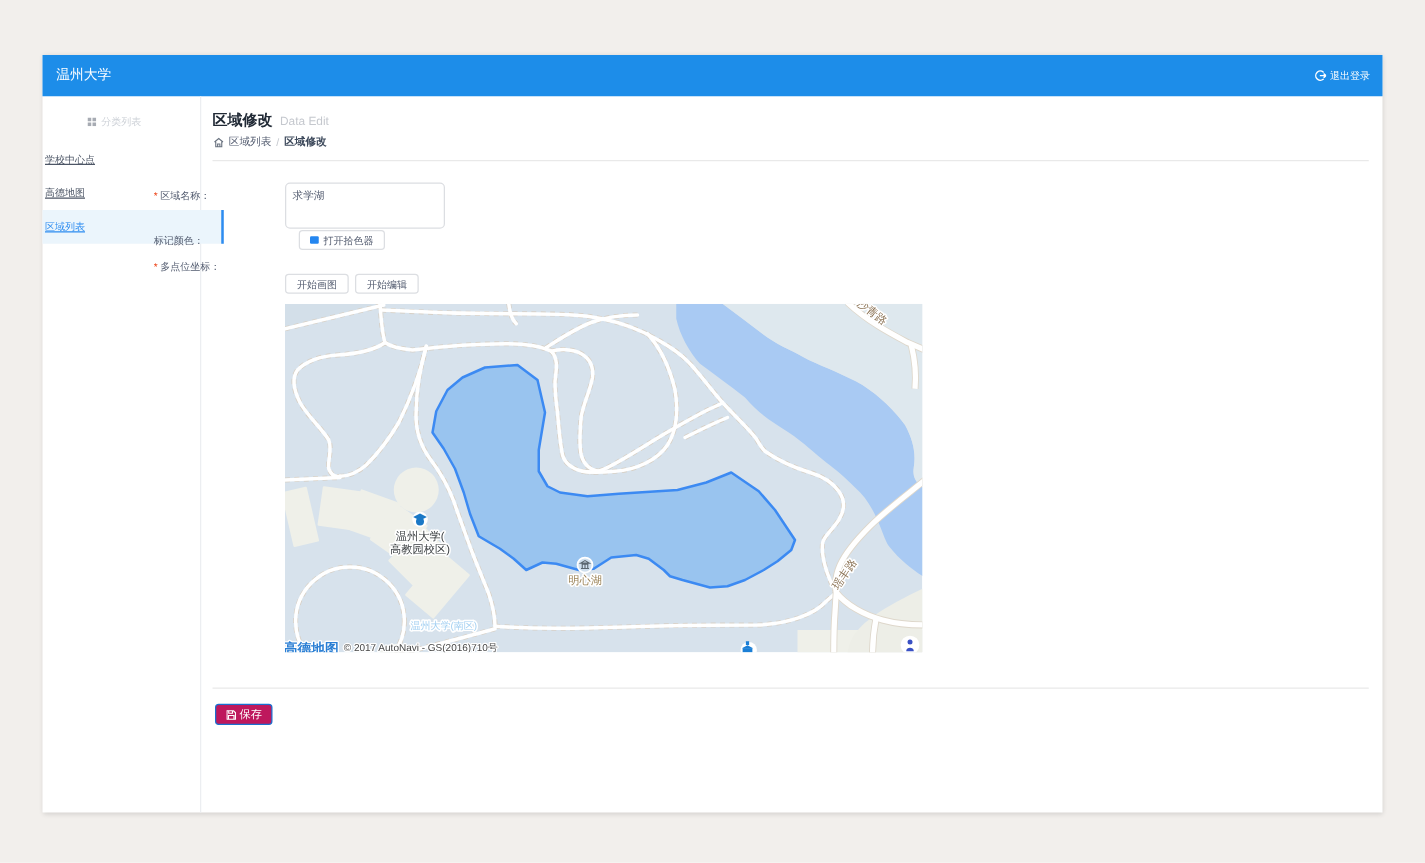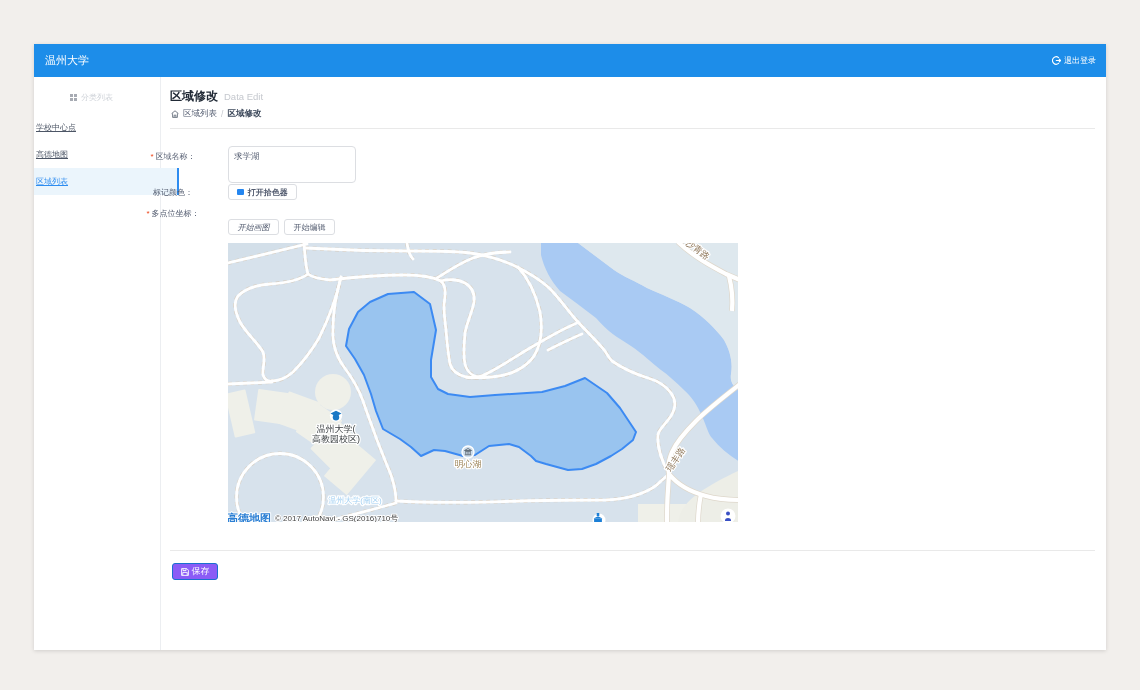--- a/index.html
+++ b/index.html
@@ -18,32 +18,32 @@
   .mi.active:after { content:""; position:absolute; right:0; top:0; width:2.5px; height:27px; background:#2d8cf0; }
   #main { position:absolute; left:127px; top:33px; width:945px; height:573px; }
   
   #title { position:absolute; left:9px; top:11px; font-size:12px; font-weight:600; color:#212a36; }
   #dedit { font-size:9.5px; font-weight:400; color:#c5c8ce; margin-left:6px; }
   #crumb { position:absolute; left:9px; top:30px; height:13px; display:flex; align-items:center; font-size:8.5px; color:#515a6e; }
   #crumb svg { margin-right:3px; }
   #crumb .sep { color:#c5c8ce; margin:0 4px; }
   #crumb b { color:#3e4a5c; font-weight:600; }
   .hr { position:absolute; left:9px; width:925px; height:1px; background:#e9e9e9; }
-  .lbl { position:absolute; width:100px; text-align:center; font-size:8px; color:#515a6e; }
+  .lbl { position:absolute; width:100px; text-align:left; font-size:8px; color:#515a6e; }
   .lbl .star { color:#ed4014; margin-right:2px; }
   #inp { position:absolute; left:67px; top:69px; width:128px; height:37px; border:1px solid #dcdee2; border-radius:4px;
          font-size:8.5px; color:#515a6e; line-height:18px; padding-left:5px; }
   .btn { position:absolute; border:1px solid #dcdee2; border-radius:3px; background:#fff; font-size:8px; color:#515a6e;
          display:flex; align-items:center; justify-content:center; }
-  #colorbtn { left:67px; top:107px; width:69px; height:16px;font-weight:bold; }
+  #colorbtn { left:78px; top:107px; width:69px; height:16px; }
   #colorbtn i { display:inline-block; width:6.5px; height:6.5px; background:#2486f0; border-radius:1px; margin-right:4px; }
-  #draw1 { left:67px; top:142px; width:51px; height:16px;font-style:italic; }
+  #draw1 { left:67px; top:142px; width:51px; height:16px; }
   #draw2 { left:123px; top:142px; width:51px; height:16px; }
   #map { position:absolute; left:67px; top:166px; width:510px; height:279px; }
-  #save { position:absolute; left:11px; top:486px; width:46px; height:17px; background:#8b5cf6; border:1px solid #1a6fd0; border-radius:3px;
+  #save { position:absolute; left:11px; top:486px; width:46px; height:17px; background:#be185d; border:1px solid #1a6fd0; border-radius:3px;
           color:#fff; font-size:9px; display:flex; align-items:center; justify-content:center; }
   #save svg { margin-right:3px; }
 </style>
 </head>
 <body>
 <div id="card">
   <div id="topbar">
     <div id="brand">温州大学</div>
     <div id="logout">
       <svg width="9" height="9" viewBox="0 0 9 9">

